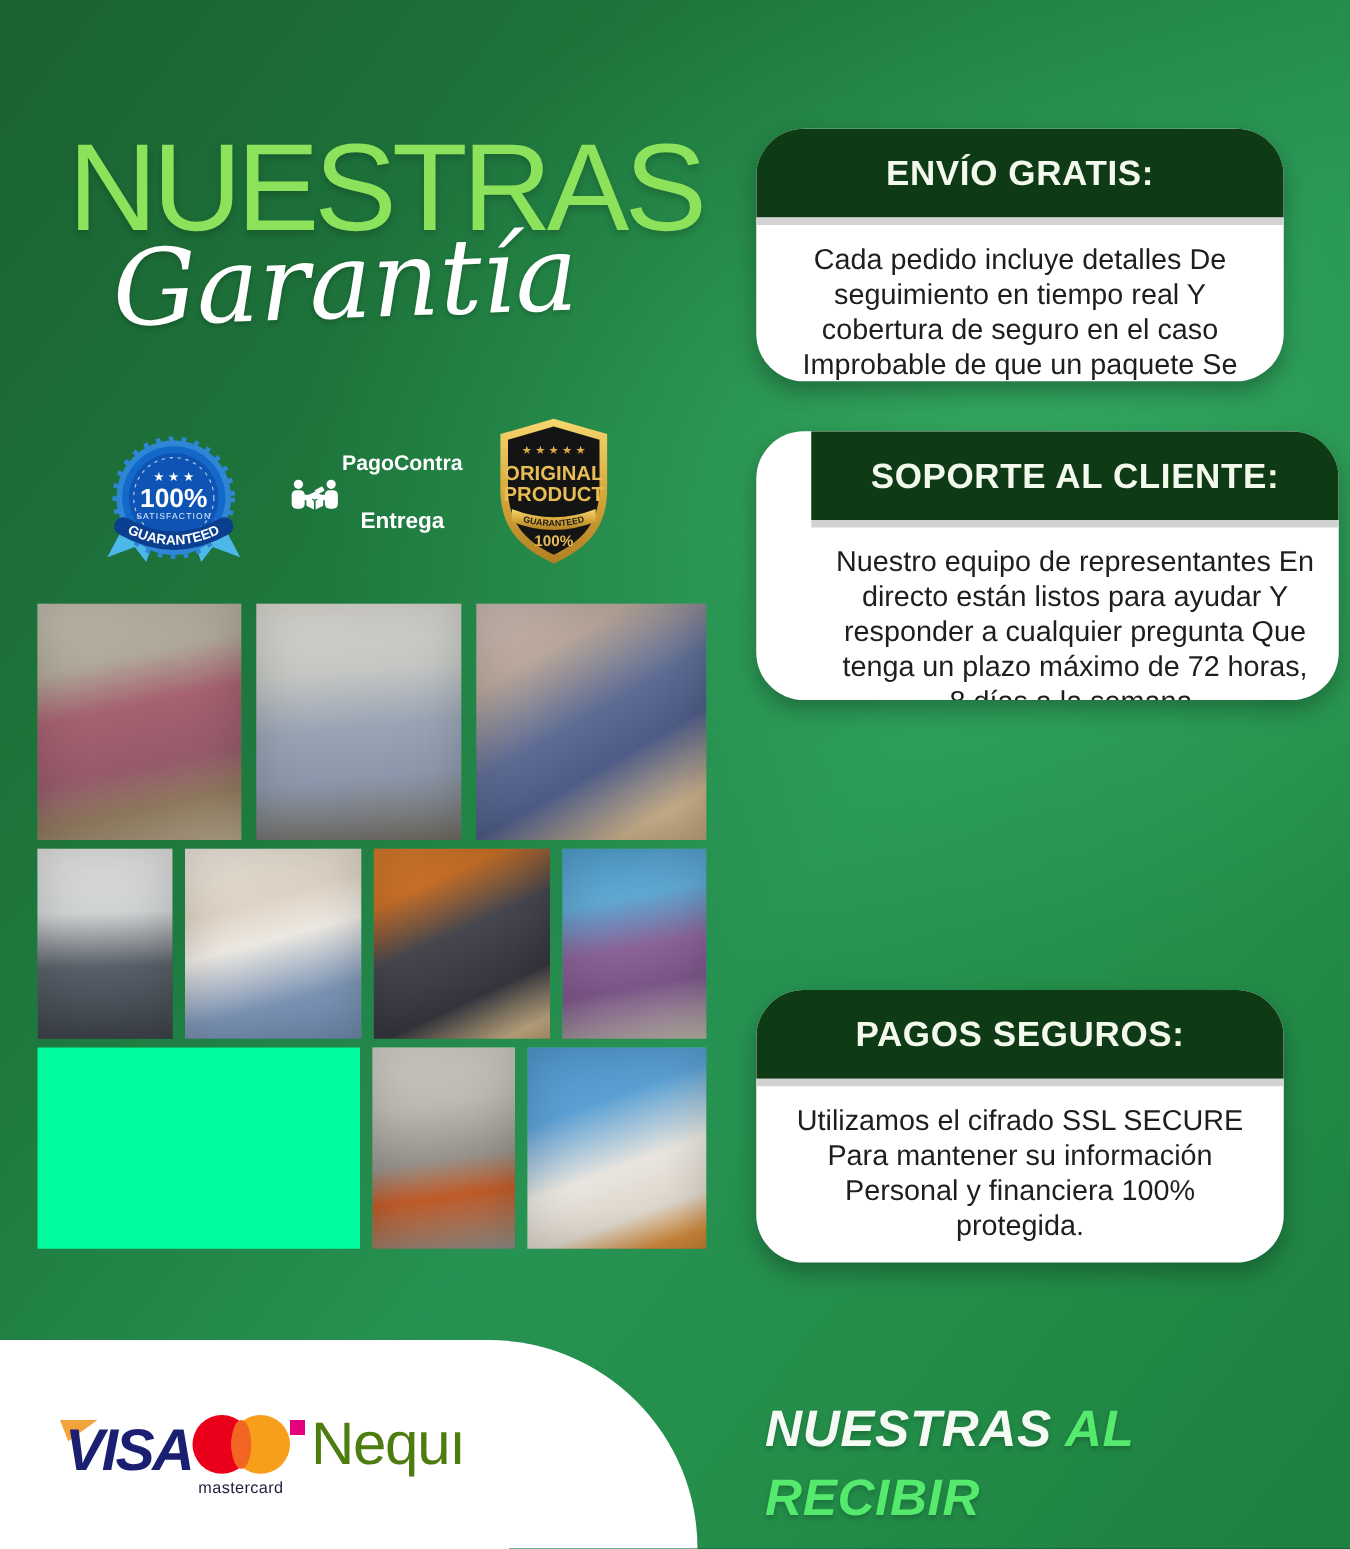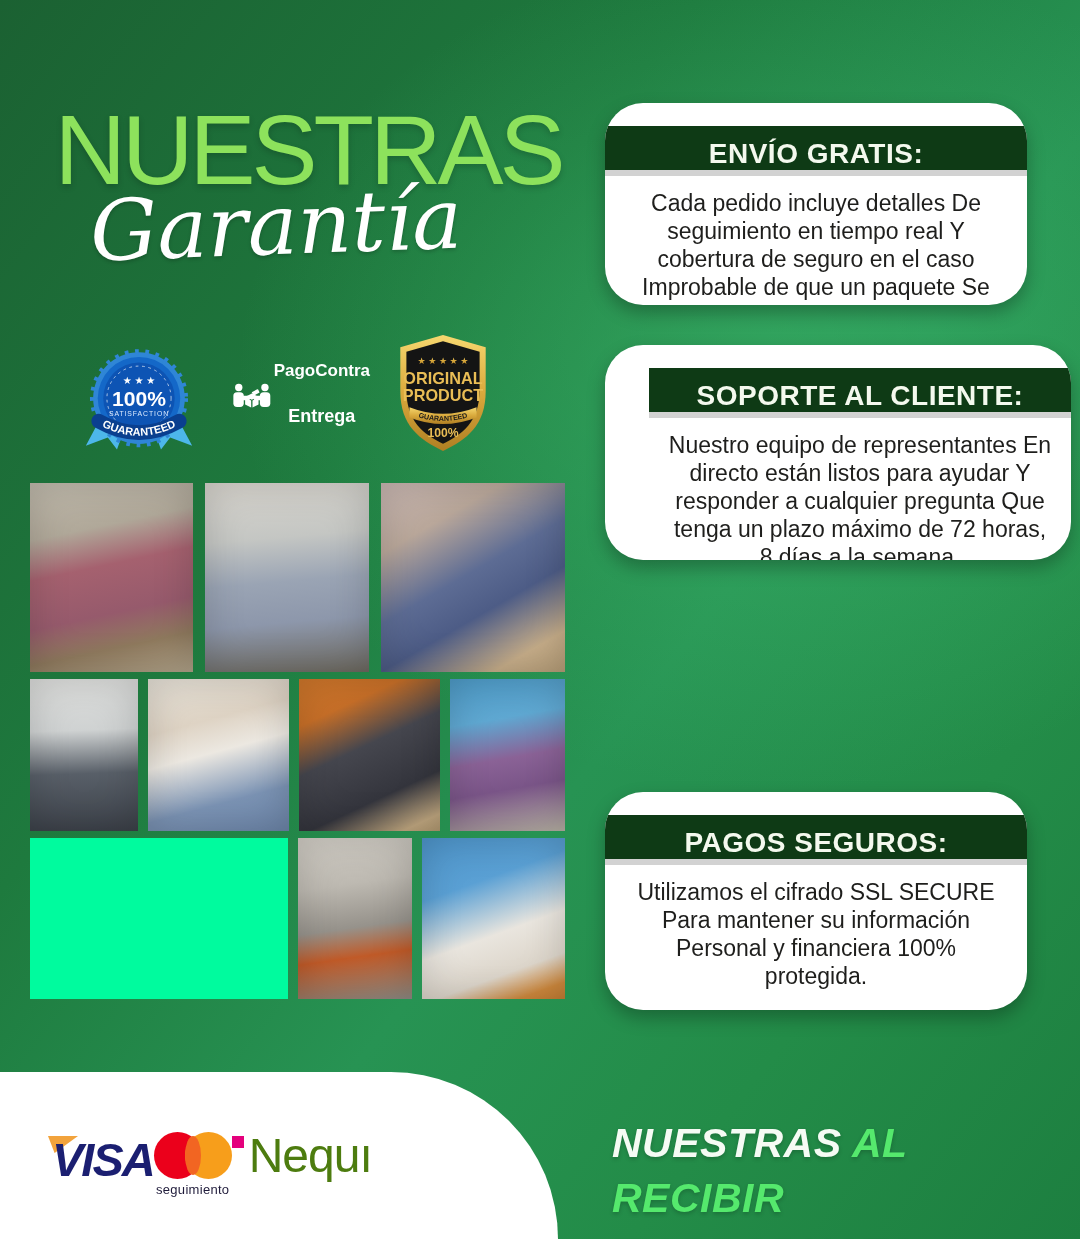--- a/index.html
+++ b/index.html
@@ -70,22 +70,22 @@
     position:absolute;left:605px;width:422px;
     border-radius:38px;overflow:hidden;
     box-shadow:0 8px 18px rgba(0,0,0,.28);
     background:#fff;
   }
   .card1{top:103px;height:202px;}
   .card2{top:345px;height:215px;padding-left:44px;}
   .card3{top:573px;height:212px;}
   .card4{top:792px;height:218px;}
   .card-header{
-    height:44px;background:var(--card-header-green,#0e3a15);
-    display:flex;align-items:flex-end;justify-content:center;margin-top:23px;
+    height:71px;background:var(--card-header-green,#0e3a15);
+    display:flex;align-items:center;justify-content:center;
   }
   .card-title{
     color:#f4f9ee;font-size:28px;font-weight:800;letter-spacing:.5px;
   }
   .card-body{
     border-top:6px solid #d2d2d2;
     padding:13px 17px 0 17px;
     text-align:center;
     font-size:23px;line-height:1.22;color:#1e1e1c;
   }
@@ -240,21 +240,21 @@
       <div class="visa-logo">
         <div class="visa-wedge"></div>
         <span class="visa-text">VISA</span>
       </div>
       <div class="mc-logo">
         <div class="mc-circles">
           <div class="mc-red"></div>
           <div class="mc-orange"></div>
           <div class="mc-lens"></div>
         </div>
-        <div class="mc-text">seguimiento</div>
+        <div class="mc-text">mastercard</div>
       </div>
       <div class="nequi-logo">
         <div class="nequi-mark"></div>
         <span class="nequi-text">Nequı</span>
       </div>
     </div>
   </div>
 
   <div class="footer-slogan">
     <span class="slogan-white">NUESTRAS</span>

